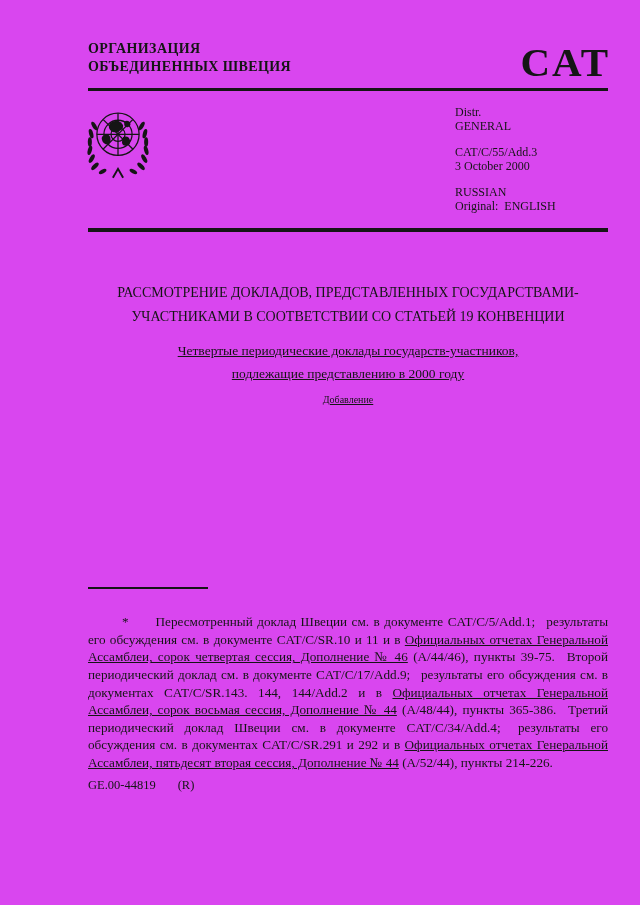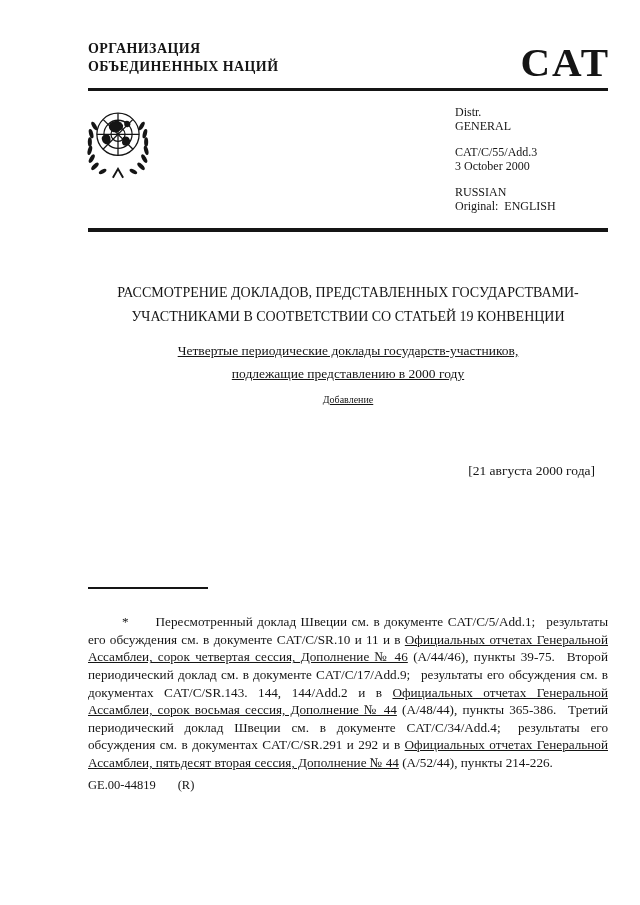--- a/index.html
+++ b/index.html
@@ -1,18 +1,18 @@
 <!DOCTYPE html>
 <html><head>
 <meta charset="utf-8">
 <style>
   html,body{margin:0;padding:0;background:#e9e9e9;}
   .page{
     position:relative;width:640px;height:905px;margin:0 auto;
-    background:#ffffff;color:#151515;
+    background:#d946ef;color:#151515;
     font-family:"Liberation Serif","DejaVu Serif",serif;
     overflow:hidden;
   }
   .abs{position:absolute;}
   .org-name{left:88px;top:40px;font-weight:bold;font-size:14px;line-height:18px;letter-spacing:.4px;}
   .cat-symbol{right:30px;top:40px;font-weight:bold;font-size:41px;line-height:44px;letter-spacing:2px;}
   .rule{background:#151515;}
   .rule-top{left:88px;top:88px;width:520px;height:3px;}
   .rule-mid{left:88px;top:228px;width:520px;height:4px;}
   .emblem{left:86px;top:104px;width:64px;height:76px;}
@@ -37,21 +37,21 @@
   .footer-line{left:88px;top:778px;font-size:12.5px;}
   .footer-line .lang{margin-left:22px;}
 </style>
 </head>
 <body>
 
 <div class="page">
 
   <div class="abs org-name">
     <div>ОРГАНИЗАЦИЯ</div>
-    <div>ОБЪЕДИНЕННЫХ НАЦИЙ</div>
+    <div>ОБЪЕДИНЕННЫХ ШВЕЦИЯ</div>
   </div>
   <div class="abs cat-symbol">CAT</div>
   <div class="abs rule rule-top"></div>
 
   <svg class="abs emblem" viewBox="0 0 100 116" aria-hidden="true">
     <g stroke="#151515" fill="none" stroke-width="2">
       <circle cx="50" cy="46" r="33"></circle>
       <circle cx="50" cy="46" r="22"></circle>
       <circle cx="50" cy="46" r="11"></circle>
       <line x1="17" y1="46" x2="83" y2="46"></line>
@@ -111,21 +111,20 @@
   <div class="abs center-block subtitle">
     <div><span class="u">Четвертые периодические доклады государств-участников,</span></div>
     <div><span class="u">подлежащие представлению в 2000 году</span></div>
   </div>
 
   <div class="abs center-block addendum">
     <span class="u">Добавление</span>
   </div>
 
 
-  <div class="abs date-line">[21 августа 2000 года]</div>
 
   <div class="abs rule fn-rule"></div>
   <p class="abs footnote"><span class="fn-marker">*</span><span><span>Пересмотренный доклад Швеции см. в документе CAT/C/5/Add.1;  результаты его обсуждения см. в документе CAT/C/SR.10 и 11 и в </span><span class="u">Официальных отчетах Генеральной Ассамблеи, сорок четвертая сессия, Дополнение № 46</span><span> (А/44/46), пункты 39-75.  Второй периодический доклад см. в документе CAT/C/17/Add.9;  результаты его обсуждения см. в документах CAT/C/SR.143. 144, 144/Add.2 и в </span><span class="u">Официальных отчетах Генеральной Ассамблеи, сорок восьмая сессия, Дополнение № 44</span><span> (А/48/44), пункты 365-386.  Третий периодический доклад Швеции см. в документе CAT/C/34/Add.4;  результаты его обсуждения см. в документах CAT/C/SR.291 и 292 и в </span><span class="u">Официальных отчетах Генеральной Ассамблеи, пятьдесят вторая сессия, Дополнение № 44</span><span> (А/52/44), пункты 214-226.</span></span></p>
 
   <div class="abs footer-line">
     <span>GE.00-44819</span><span class="lang">(R)</span>
   </div>
 
 </div>
 

